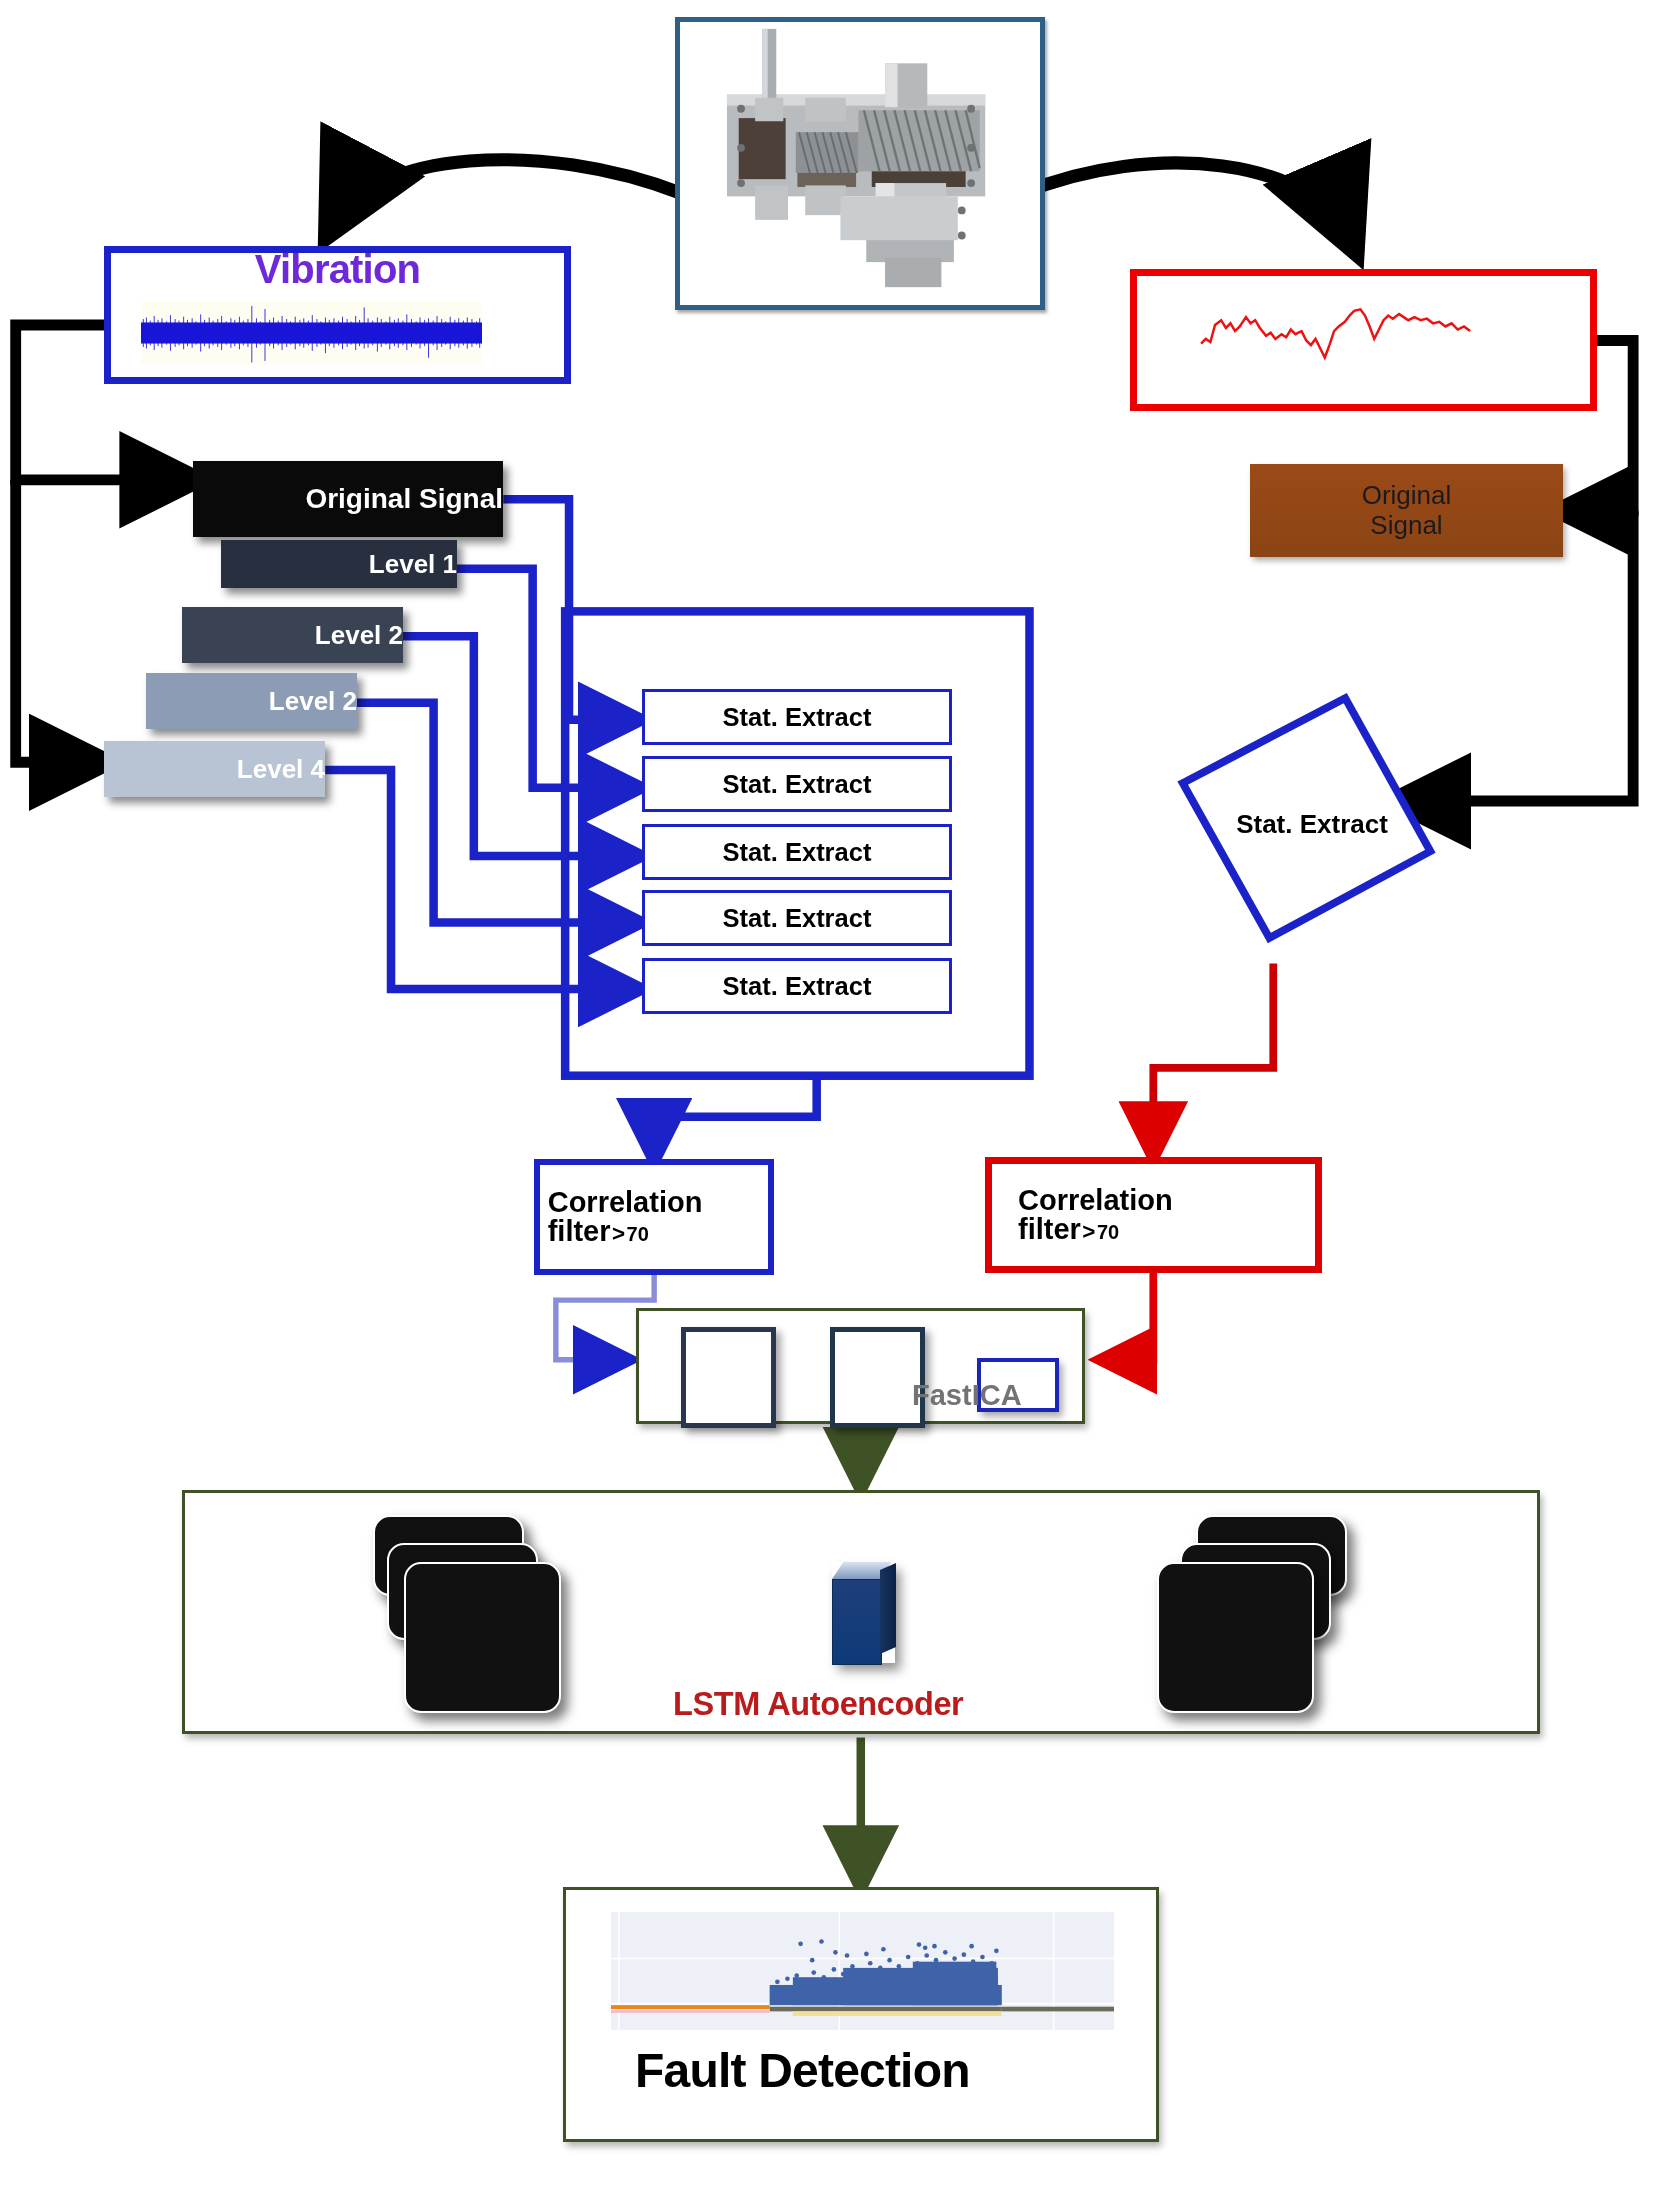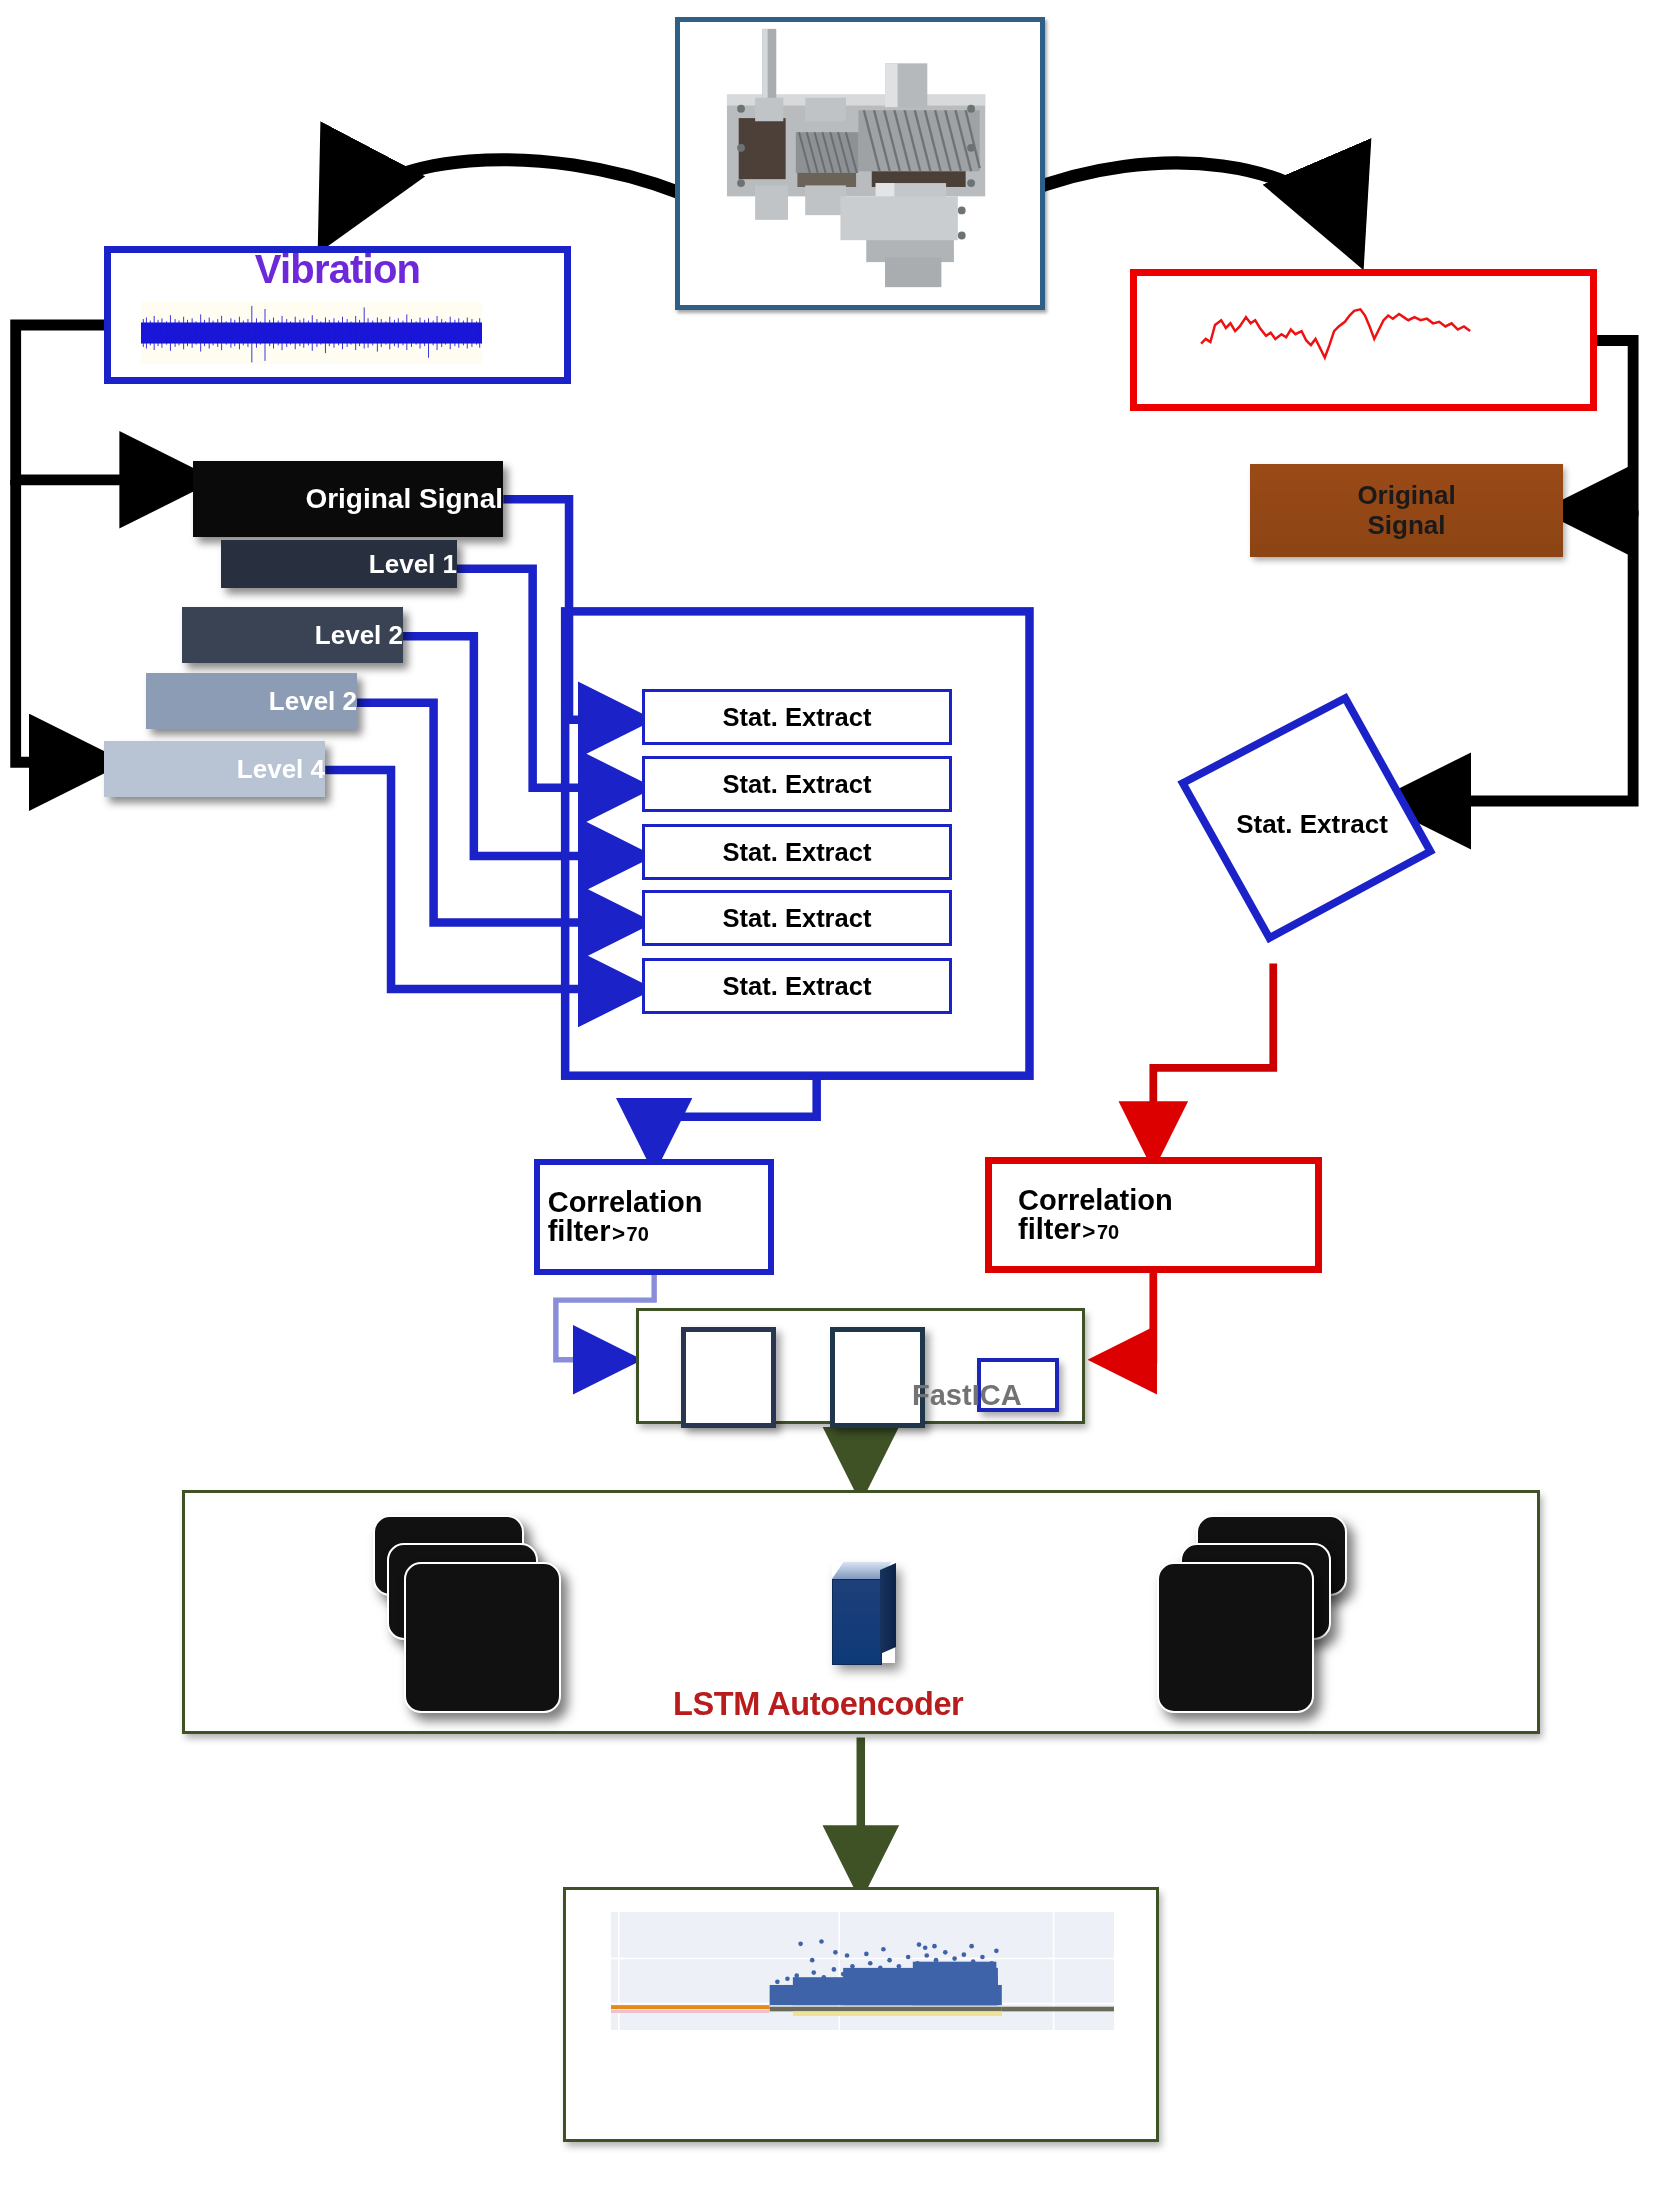--- a/index.html
+++ b/index.html
@@ -22,21 +22,21 @@
 
   
   .red-frame{border:7px solid #ee0000;background:#fff;}
 
   
   .lvlbox{box-sizing:border-box;display:flex;align-items:center;justify-content:flex-end;
           color:#fff;font-weight:bold;box-shadow:4.6px 6.2px 7.7px rgba(0,0,0,.45);}
 
   
   .brown{background:linear-gradient(180deg,#9a4a17,#8c4414);color:#1a1a1a;
-         font-weight:bold;text-align:right;line-height:1.15;font-size:26px;
+         font-weight:normal;text-align:right;line-height:1.15;font-size:26px;
          box-shadow:3.1px 3.9px 6.2px rgba(0,0,0,.35);}
   .stat-row{border:3.9px solid #1a22c8;background:#fff;box-sizing:border-box;
             display:flex;align-items:center;justify-content:center;
             font-weight:bold;font-size:25.5px;color:#000;}
 
   
   .corr{box-sizing:border-box;background:#fff;display:flex;flex-direction:column;
         justify-content:center;padding-left:7.7px;}
   .corr-blue{border:6.2px solid #1a22c8;}
   .corr-red{border:7px solid #dd0000;}
@@ -500,15 +500,16 @@
       </g>
 
       <rect x="0" y="120" width="205" height="5" fill="#e8871a"></rect>
       <rect x="205" y="122" width="300" height="6" fill="#6b6b5a"></rect>
       <rect x="505" y="122" width="145" height="6" fill="#6b6b5a"></rect>
       <rect x="235" y="128" width="270" height="6" fill="#efe09a"></rect>
       <rect x="0" y="126" width="205" height="4" fill="#f0c0c8"></rect>
     </svg>
   </div>
 
+  <div class="abs fault-lbl" style="left:635px;top:2043px;">Fault Detection</div>
 
 </div>
 
 
 </body></html>

